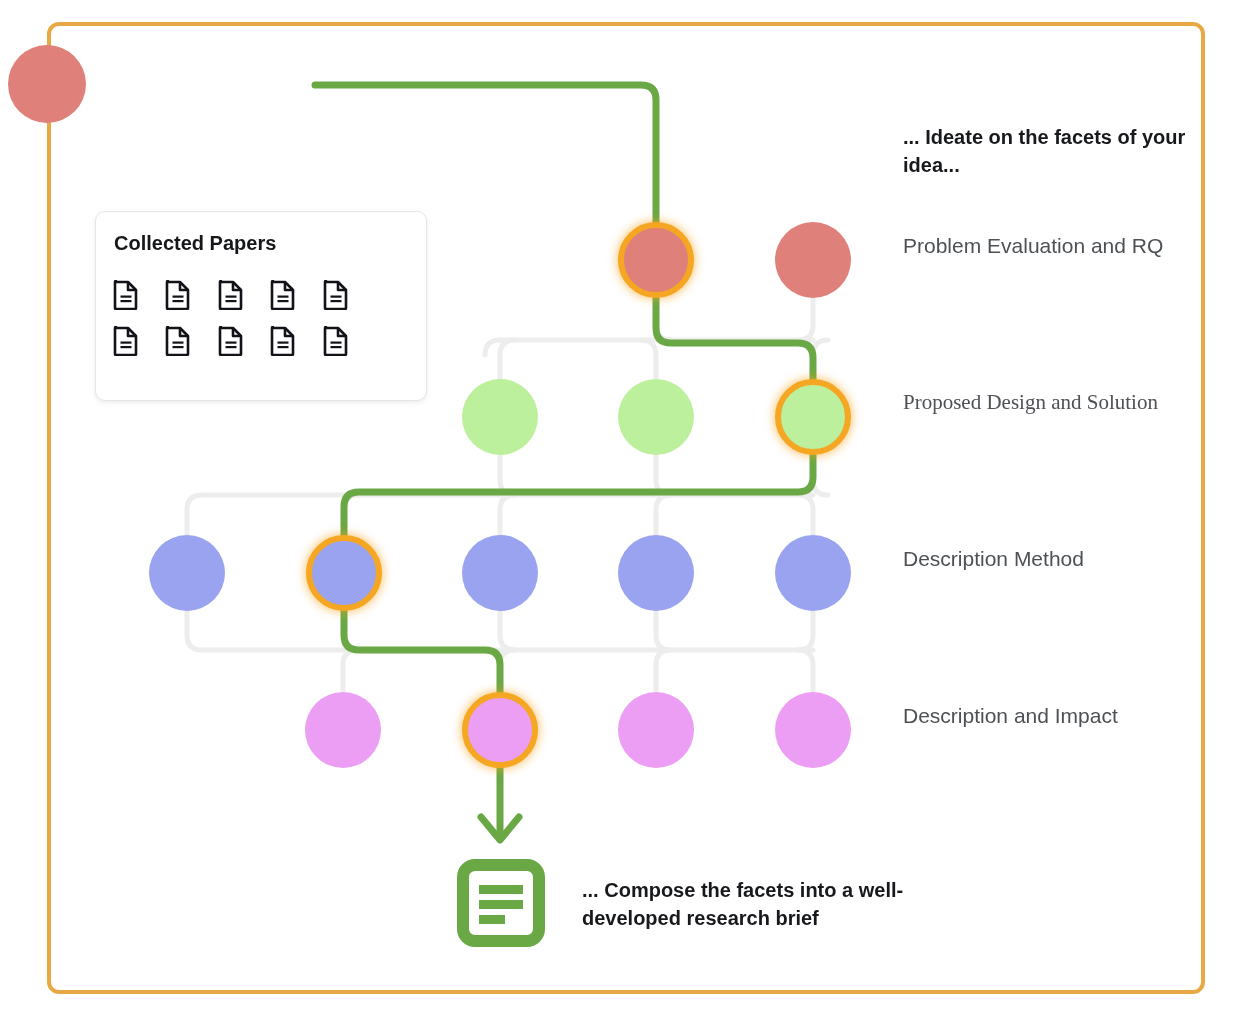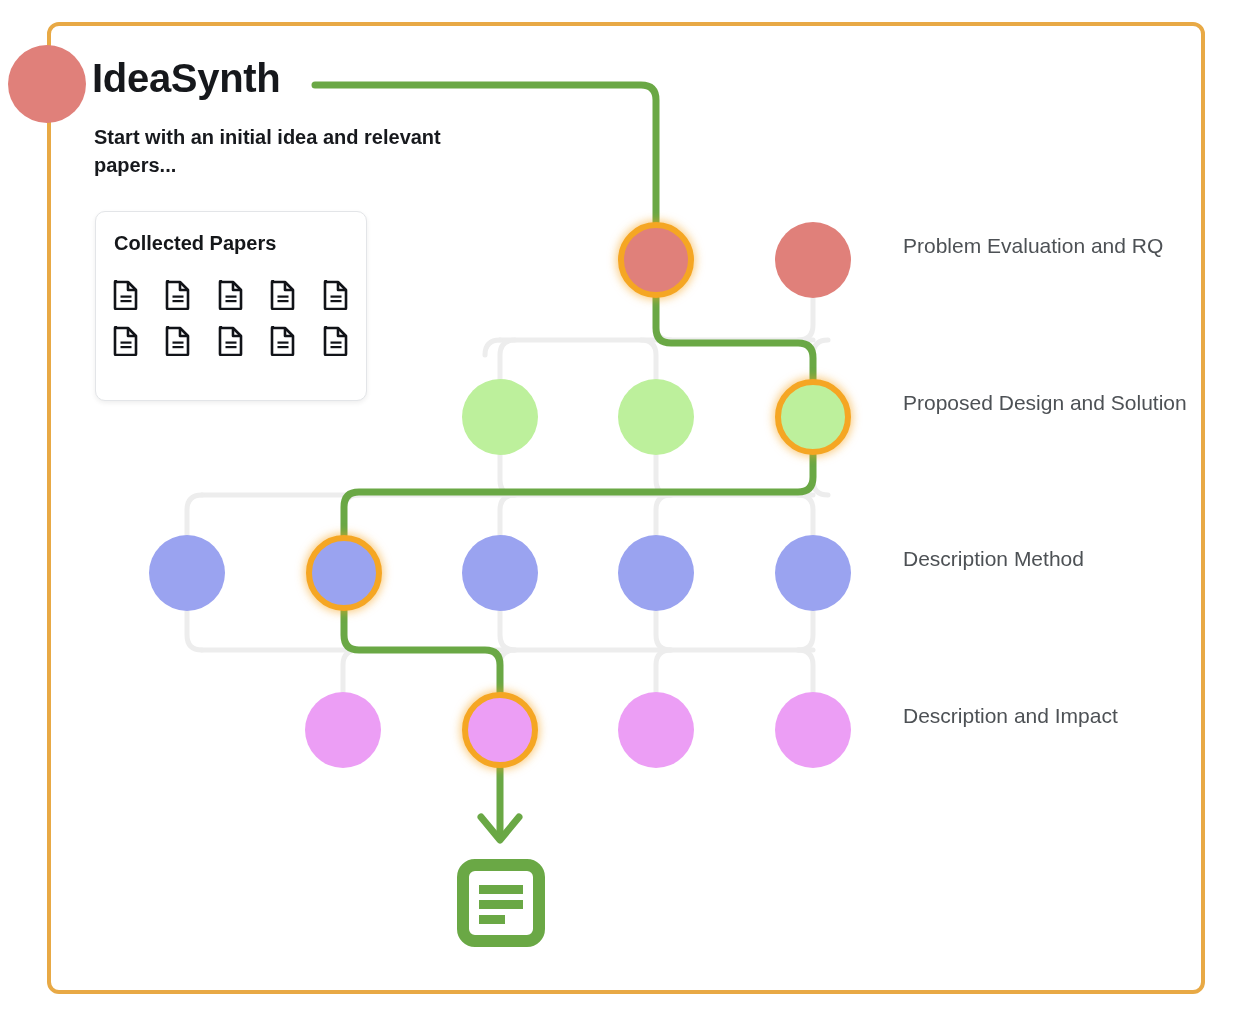--- a/index.html
+++ b/index.html
@@ -83,21 +83,21 @@
     font-size: 21px;
     font-weight: normal;
     color: #4d5155;
     line-height: 1.42;
   }
   
   #papers-card {
     position: absolute;
     left: 95px;
     top: 211px;
-    width: 272px;
+    width: 332px;
     height: 190px;
     background: #ffffff;
     border: 1px solid #e3e5e8;
     border-radius: 10px;
     box-shadow: 0 2px 5px rgba(0,0,0,0.07);
     box-sizing: border-box;
   }
   #papers-title {
     position: absolute;
     left: 18px;
@@ -208,25 +208,25 @@
       <path d="M 344 611 L 344 635 Q 344 650 359 650 L 485 650 Q 500 650 500 665 L 500 692"></path>
 
       <path d="M 500 768 L 500 835"></path>
     </g>
 
     <path d="M 481 817 L 500 840 L 519 817" fill="none" stroke="#6aa845" stroke-width="7" stroke-linecap="round" stroke-linejoin="round"></path>
   </svg>
 
   <div id="logo-bubble"></div>
 
-  <div class="txt" id="app-title">IdeaSynth</div>
-
-  <div class="txt" id="intro-caption">Start with an initial idea and relevant papers...</div>
-
-
+
+
+  <div class="txt" id="ideate-caption">... Ideate on the facets of your idea...</div>
+
+  <div class="txt" id="compose-caption">... Compose the facets into a well-developed research brief</div>
 
   <div id="papers-card">
     <div id="papers-title">Collected Papers</div>
     <div id="papers-grid">
         <svg viewBox="0 0 26 30" class="paper-icon">
           <path d="M3 2 h12 l8 8 v18 a1 1 0 0 1 -1 1 h-19 a1 1 0 0 1 -1 -1 v-26 a1 1 0 0 1 1 -1 z" fill="#ffffff" stroke="#111318" stroke-width="2.6" stroke-linejoin="round"></path>
           <path d="M15 2 v8 h8" fill="none" stroke="#111318" stroke-width="2.6" stroke-linejoin="round"></path>
           <rect x="7.5" y="15.5" width="11" height="2.2" fill="#111318"></rect>
           <rect x="7.5" y="20" width="11" height="2.2" fill="#111318"></rect>
         </svg>
@@ -299,21 +299,21 @@
       <div class="node" style="left: 618px; top: 535px; width: 76px; height: 76px; background: rgb(154, 163, 240);"></div>
       <div class="node" style="left: 775px; top: 535px; width: 76px; height: 76px; background: rgb(154, 163, 240);"></div>
       <div class="node" style="left: 305px; top: 692px; width: 76px; height: 76px; background: rgb(236, 158, 245);"></div>
       <div class="node sel" style="left: 462px; top: 692px; width: 76px; height: 76px; background: rgb(236, 158, 245);"></div>
       <div class="node" style="left: 618px; top: 692px; width: 76px; height: 76px; background: rgb(236, 158, 245);"></div>
       <div class="node" style="left: 775px; top: 692px; width: 76px; height: 76px; background: rgb(236, 158, 245);"></div>
     </div>
 
   <div id="labels-layer">
       <div class="facet-label" style="top: 231px;">Problem Evaluation and RQ</div>
-      <div class="facet-label" style="top: 388px;">Proposed Design and Solution</div>
+      <div class="facet-label" style="top: 388px; font-family: Liberation Serif, serif;">Proposed Design and Solution</div>
       <div class="facet-label" style="top: 544px;">Description Method</div>
       <div class="facet-label" style="top: 701px;">Description and Impact</div>
     </div>
 
   <div id="brief-icon">
     <svg viewBox="0 0 88 88" xmlns="http://www.w3.org/2000/svg" width="88" height="88">
       <rect x="6" y="6" width="76" height="76" rx="12" ry="12" fill="none" stroke="#6aa845" stroke-width="12"></rect>
       <rect x="22" y="26" width="44" height="9" fill="#6aa845"></rect>
       <rect x="22" y="41" width="44" height="9" fill="#6aa845"></rect>
       <rect x="22" y="56" width="26" height="9" fill="#6aa845"></rect>

